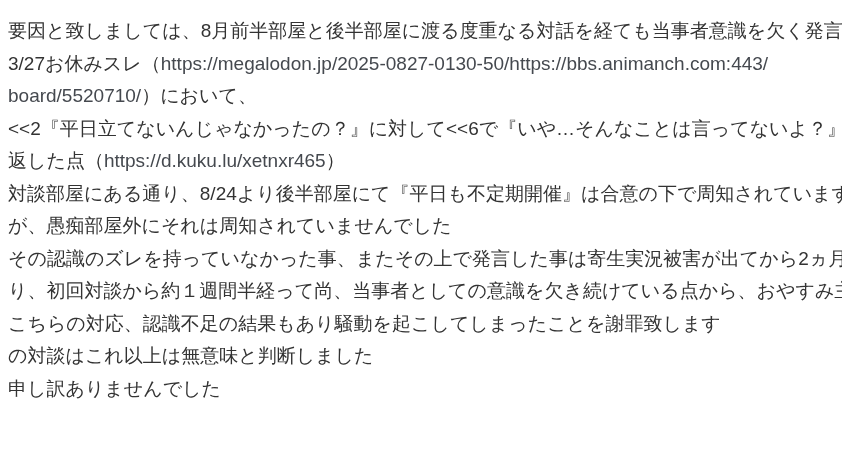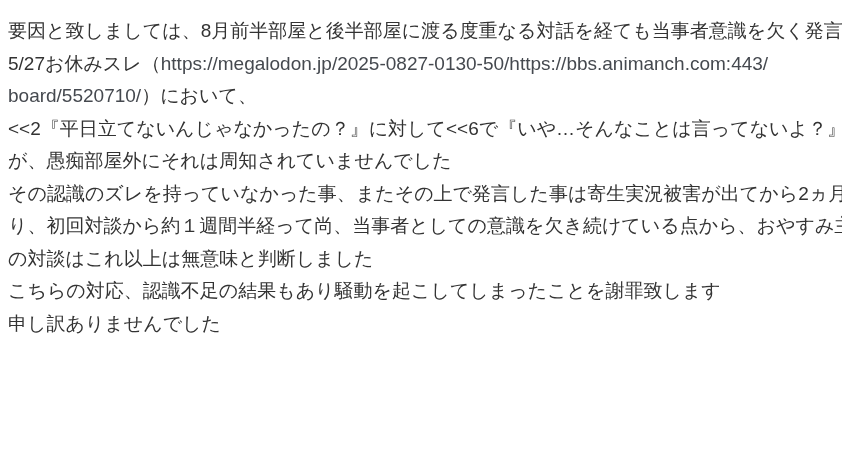--- a/index.html
+++ b/index.html
@@ -34,22 +34,24 @@
     text-underline-offset: 2px;
     text-decoration-thickness: 1px;
     cursor: pointer;
   }
 </style>
 </head>
 <body>
 
 <div class="doc">
     <div class="line"><span class="run">要因と致しましては、8月前半部屋と後半部屋に渡る度重なる対話を経ても当事者意識を欠く発言が</span></div>
-    <div class="line"><span class="run">5/27お休みスレ（</span><a class="link">https://megalodon.jp/2025-0827-0130-50/</a><a class="link">https://bbs.animanch.com:443/</a></div>
+    <div class="line"><span class="run">3/27お休みスレ（</span><a class="link">https://megalodon.jp/2025-0827-0130-50/</a><a class="link">https://bbs.animanch.com:443/</a></div>
     <div class="line"><a class="link">board/5520710/</a><span class="run">）において、</span></div>
     <div class="line"><span class="run">&lt;&lt;2『平日立てないんじゃなかったの？』に対して&lt;&lt;6で『いや…そんなことは言ってないよ？』と</span></div>
+    <div class="line"><span class="run">返した点（</span><a class="link">https://d.kuku.lu/xetnxr465</a><span class="run">）</span></div>
+    <div class="line"><span class="run">対談部屋にある通り、8/24より後半部屋にて『平日も不定期開催』は合意の下で周知されています</span></div>
     <div class="line"><span class="run">が、愚痴部屋外にそれは周知されていませんでした</span></div>
     <div class="line"><span class="run">その認識のズレを持っていなかった事、またその上で発言した事は寄生実況被害が出てから2ヵ月余</span></div>
     <div class="line"><span class="run">り、初回対談から約１週間半経って尚、当事者としての意識を欠き続けている点から、おやすみ主と</span></div>
+    <div class="line"><span class="run">こちらの対応、認識不足の結果もあり騒動を起こしてしまったことを謝罪致します</span></div>
     <div class="line"><span class="run">の対談はこれ以上は無意味と判断しました</span></div>
-    <div class="line"><span class="run">こちらの対応、認識不足の結果もあり騒動を起こしてしまったことを謝罪致します</span></div>
     <div class="line"><span class="run">申し訳ありませんでした</span></div>
   </div>
 
 </body></html>

